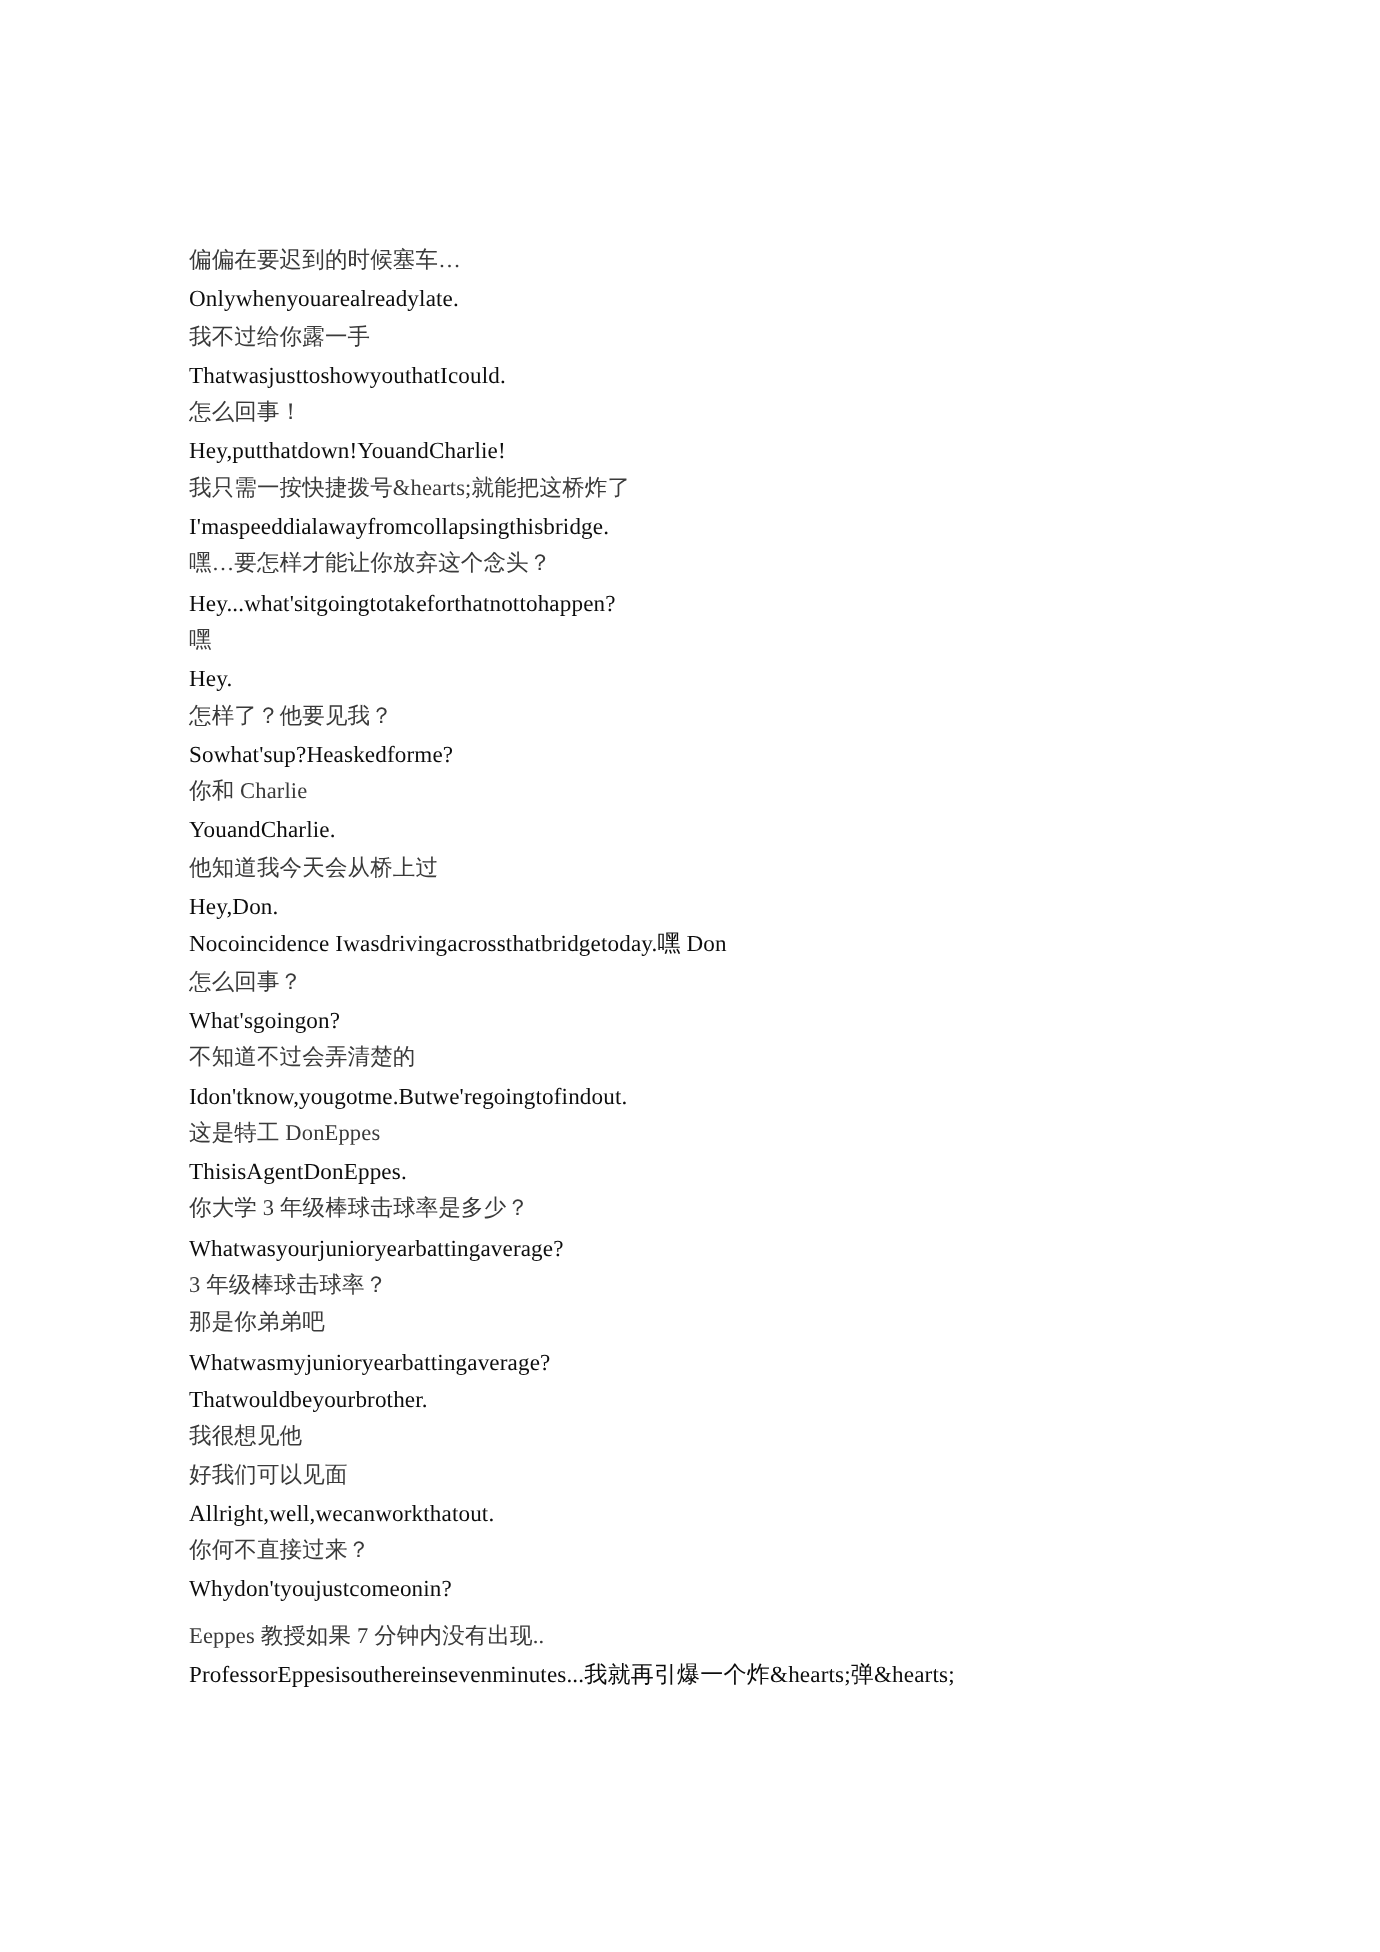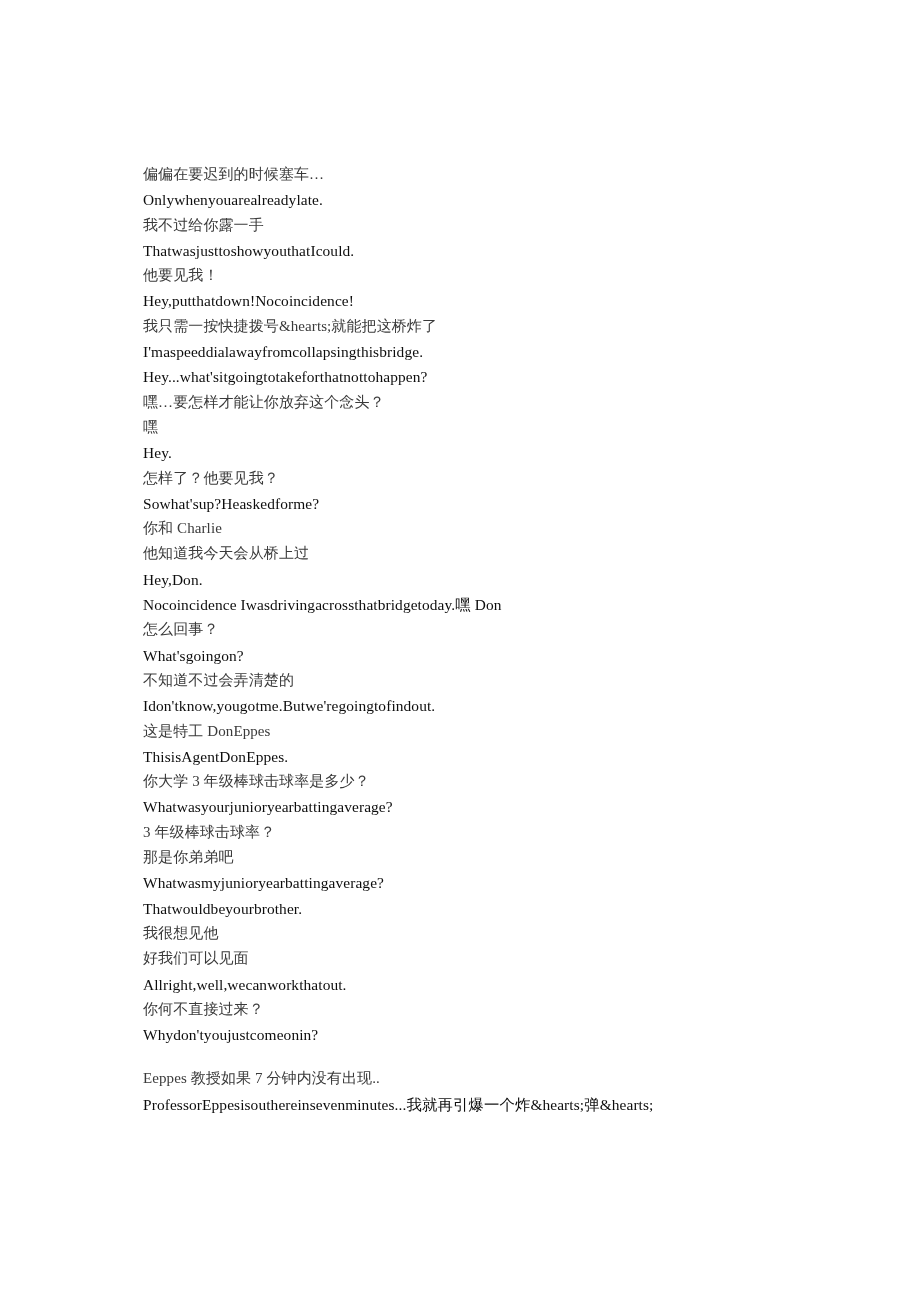--- a/index.html
+++ b/index.html
@@ -21,21 +21,21 @@
     position: absolute;
     left: 0;
     top: 0;
     width: 920px;
     height: 1301px;
     background: #ffffff;
   }
 
   #transcript {
     position: absolute;
-    left: 143px;
+    left: 126px;
     top: 162px;
     width: 760px;
   }
 
   .line {
     font-size: 15.2px;
     line-height: 25.3px;
     white-space: pre;
     letter-spacing: 0.1px;
     font-weight: 400;
@@ -48,43 +48,44 @@
   }
 
   
   .line.en {
     color: #0d0d0d;
     font-size: 15.4px;
   }
 
   
   .line.gap-before {
-    margin-top: 19px;
+    margin-top: 6px;
   }
 </style>
 </head>
 <body>
 
 <div id="page">
   <div id="transcript">
       <div class="line zh">偏偏在要迟到的时候塞车…</div>
       <div class="line en">Onlywhenyouarealreadylate.</div>
       <div class="line zh">我不过给你露一手</div>
       <div class="line en">ThatwasjusttoshowyouthatIcould.</div>
-      <div class="line zh">他要见我！</div>
-      <div class="line en">Hey,putthatdown!Nocoincidence!</div>
+      <div class="line zh">怎么回事！</div>
+      <div class="line en">Hey,putthatdown!YouandCharlie!</div>
       <div class="line zh">我只需一按快捷拨号&amp;hearts;就能把这桥炸了</div>
       <div class="line en">I'maspeeddialawayfromcollapsingthisbridge.</div>
+      <div class="line zh">嘿…要怎样才能让你放弃这个念头？</div>
       <div class="line en">Hey...what'sitgoingtotakeforthatnottohappen?</div>
-      <div class="line zh">嘿…要怎样才能让你放弃这个念头？</div>
       <div class="line zh">嘿</div>
       <div class="line en">Hey.</div>
       <div class="line zh">怎样了？他要见我？</div>
       <div class="line en">Sowhat'sup?Heaskedforme?</div>
       <div class="line zh">你和 Charlie</div>
+      <div class="line en">YouandCharlie.</div>
       <div class="line zh">他知道我今天会从桥上过</div>
       <div class="line en">Hey,Don.</div>
       <div class="line en">Nocoincidence Iwasdrivingacrossthatbridgetoday.嘿 Don</div>
       <div class="line zh">怎么回事？</div>
       <div class="line en">What'sgoingon?</div>
       <div class="line zh">不知道不过会弄清楚的</div>
       <div class="line en">Idon'tknow,yougotme.Butwe'regoingtofindout.</div>
       <div class="line zh">这是特工 DonEppes</div>
       <div class="line en">ThisisAgentDonEppes.</div>
       <div class="line zh">你大学 3 年级棒球击球率是多少？</div>

